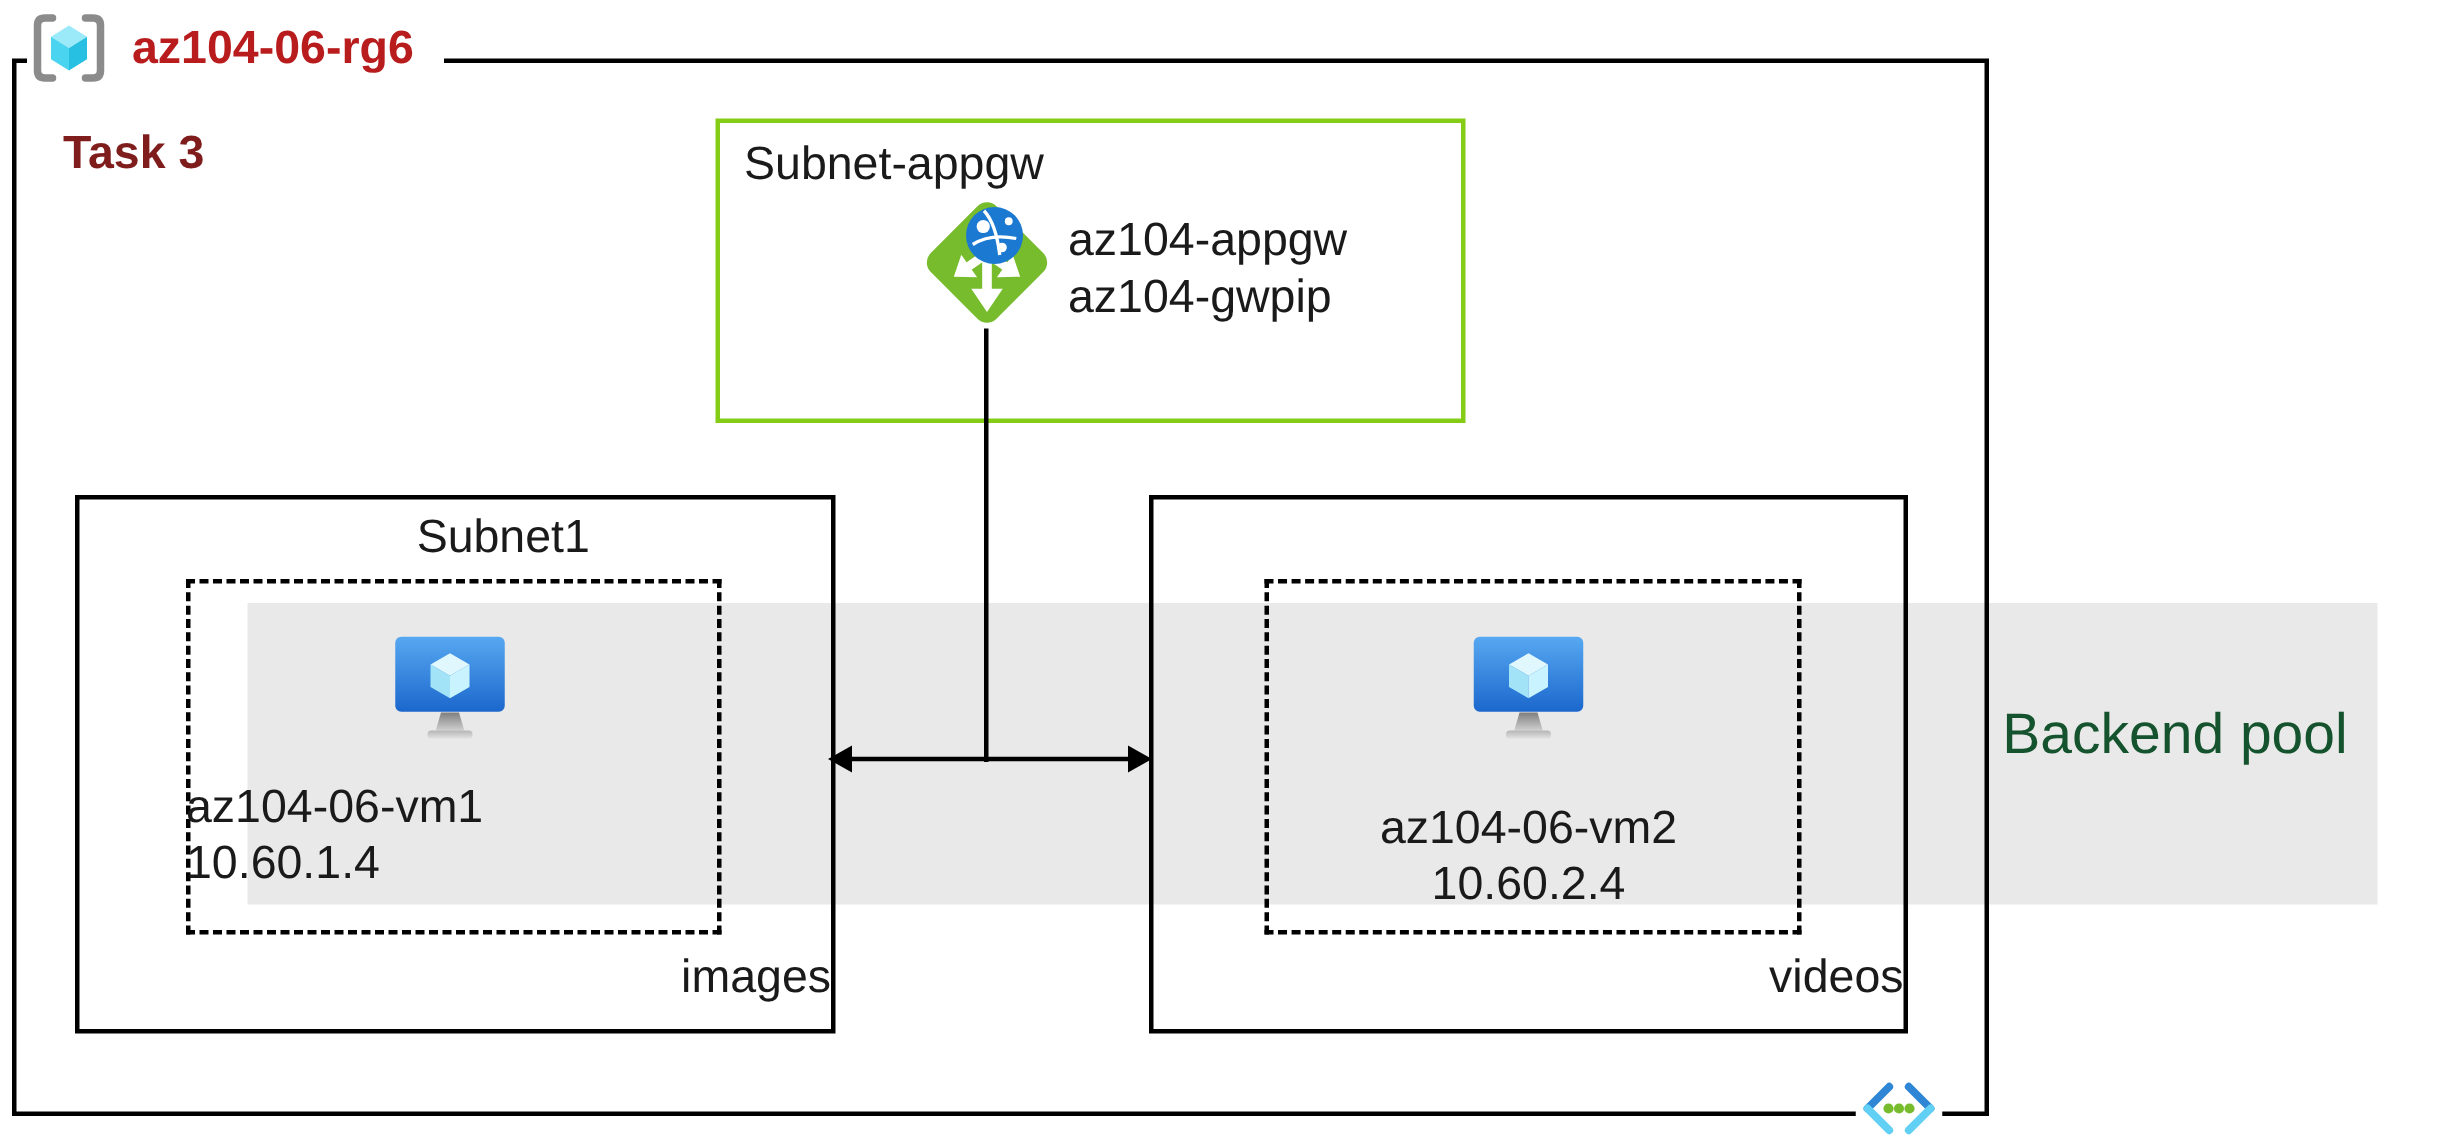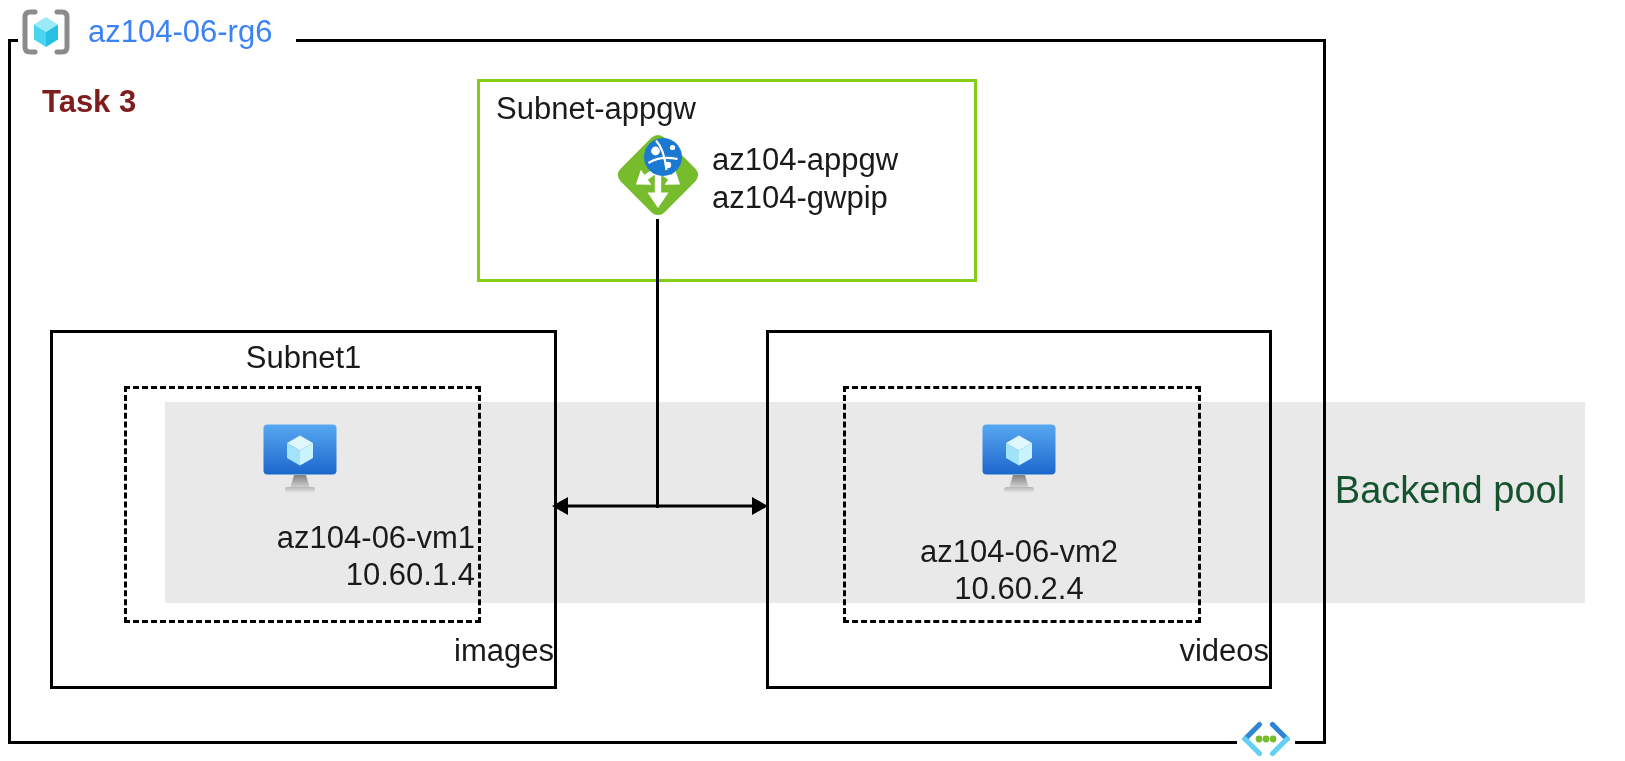--- a/index.html
+++ b/index.html
@@ -7,37 +7,37 @@
     position:relative;width:1625px;height:761px;background:#ffffff;
     font-family:"Liberation Sans",sans-serif;color:#1a1a1a;overflow:hidden;
   }
   .abs{position:absolute;}
   
   .band{left:165px;top:402px;width:1420px;height:201px;background:#e9e9e9;}
   
   .outer{left:8px;top:39px;width:1312px;height:699px;border:3px solid #000;background:transparent;}
   .hdr-mask{left:18px;top:29px;width:278px;height:24px;background:#fff;}
   .rg-icon{left:20px;top:8px;width:52px;height:48px;}
-  .rg-name{left:88px;top:13px;font-size:31px;line-height:37px;white-space:nowrap;color:#3b82f6;}
+  .rg-name{left:88px;top:13px;font-size:31px;line-height:37px;white-space:nowrap;color:#b91c1c;font-weight:bold;}
   .task{left:42px;top:83px;font-size:31px;line-height:37px;font-weight:700;color:#7f1d1d;white-space:nowrap;}
   
   .sbox{border:3px solid #000;background:transparent;}
   .appgw-box{left:477px;top:79px;width:494px;height:197px;border:3px solid #84cc16;background:transparent;}
   .appgw-title{left:16px;top:8px;font-size:31px;line-height:37px;white-space:nowrap;}
   .appgw-icon{left:130px;top:45px;width:96px;height:96px;}
   .appgw-labels{left:232px;top:59px;font-size:31px;line-height:38px;white-space:nowrap;}
   .subnet1{left:50px;top:330px;width:501px;height:353px;}
   .subnet2{left:766px;top:330px;width:500px;height:353px;}
-  .sub-title{left:0;top:6px;width:100%;text-align:center;font-size:31px;line-height:37px;}
+  .sub-title{left:0;top:6px;width:100%;text-align:center;font-size:31px;line-height:37px;padding-left:32px;}
   .dashed{border:3px dashed #000;background:transparent;}
   .dash1{left:71px;top:53px;width:351px;height:231px;}
   .dash2{left:74px;top:53px;width:352px;height:231px;}
   .vm-icon1{left:210px;top:90px;width:74px;height:73px;}
   .vm-icon2{left:213px;top:90px;width:74px;height:73px;}
-  .vm-text1{left:71px;top:186px;width:351px;text-align:right;font-size:31px;line-height:37px;}
+  .vm-text1{left:71px;top:186px;width:351px;text-align:left;font-size:31px;line-height:37px;}
   .vm-text2{left:74px;top:200px;width:352px;text-align:center;font-size:31px;line-height:37px;}
   .caption{left:0;top:299px;width:100%;text-align:right;font-size:31px;line-height:37px;}
   
   .vline{left:656px;top:219px;width:3px;height:289px;background:#000;}
   .harrow{left:551px;top:493px;width:218px;height:26px;}
   
   .backend-label{left:1300px;top:468px;width:300px;text-align:center;font-size:38px;line-height:44px;color:#14532d;white-space:nowrap;}
   
   .vnet-icon{left:1237px;top:719px;width:58px;height:40px;}
 </style>

